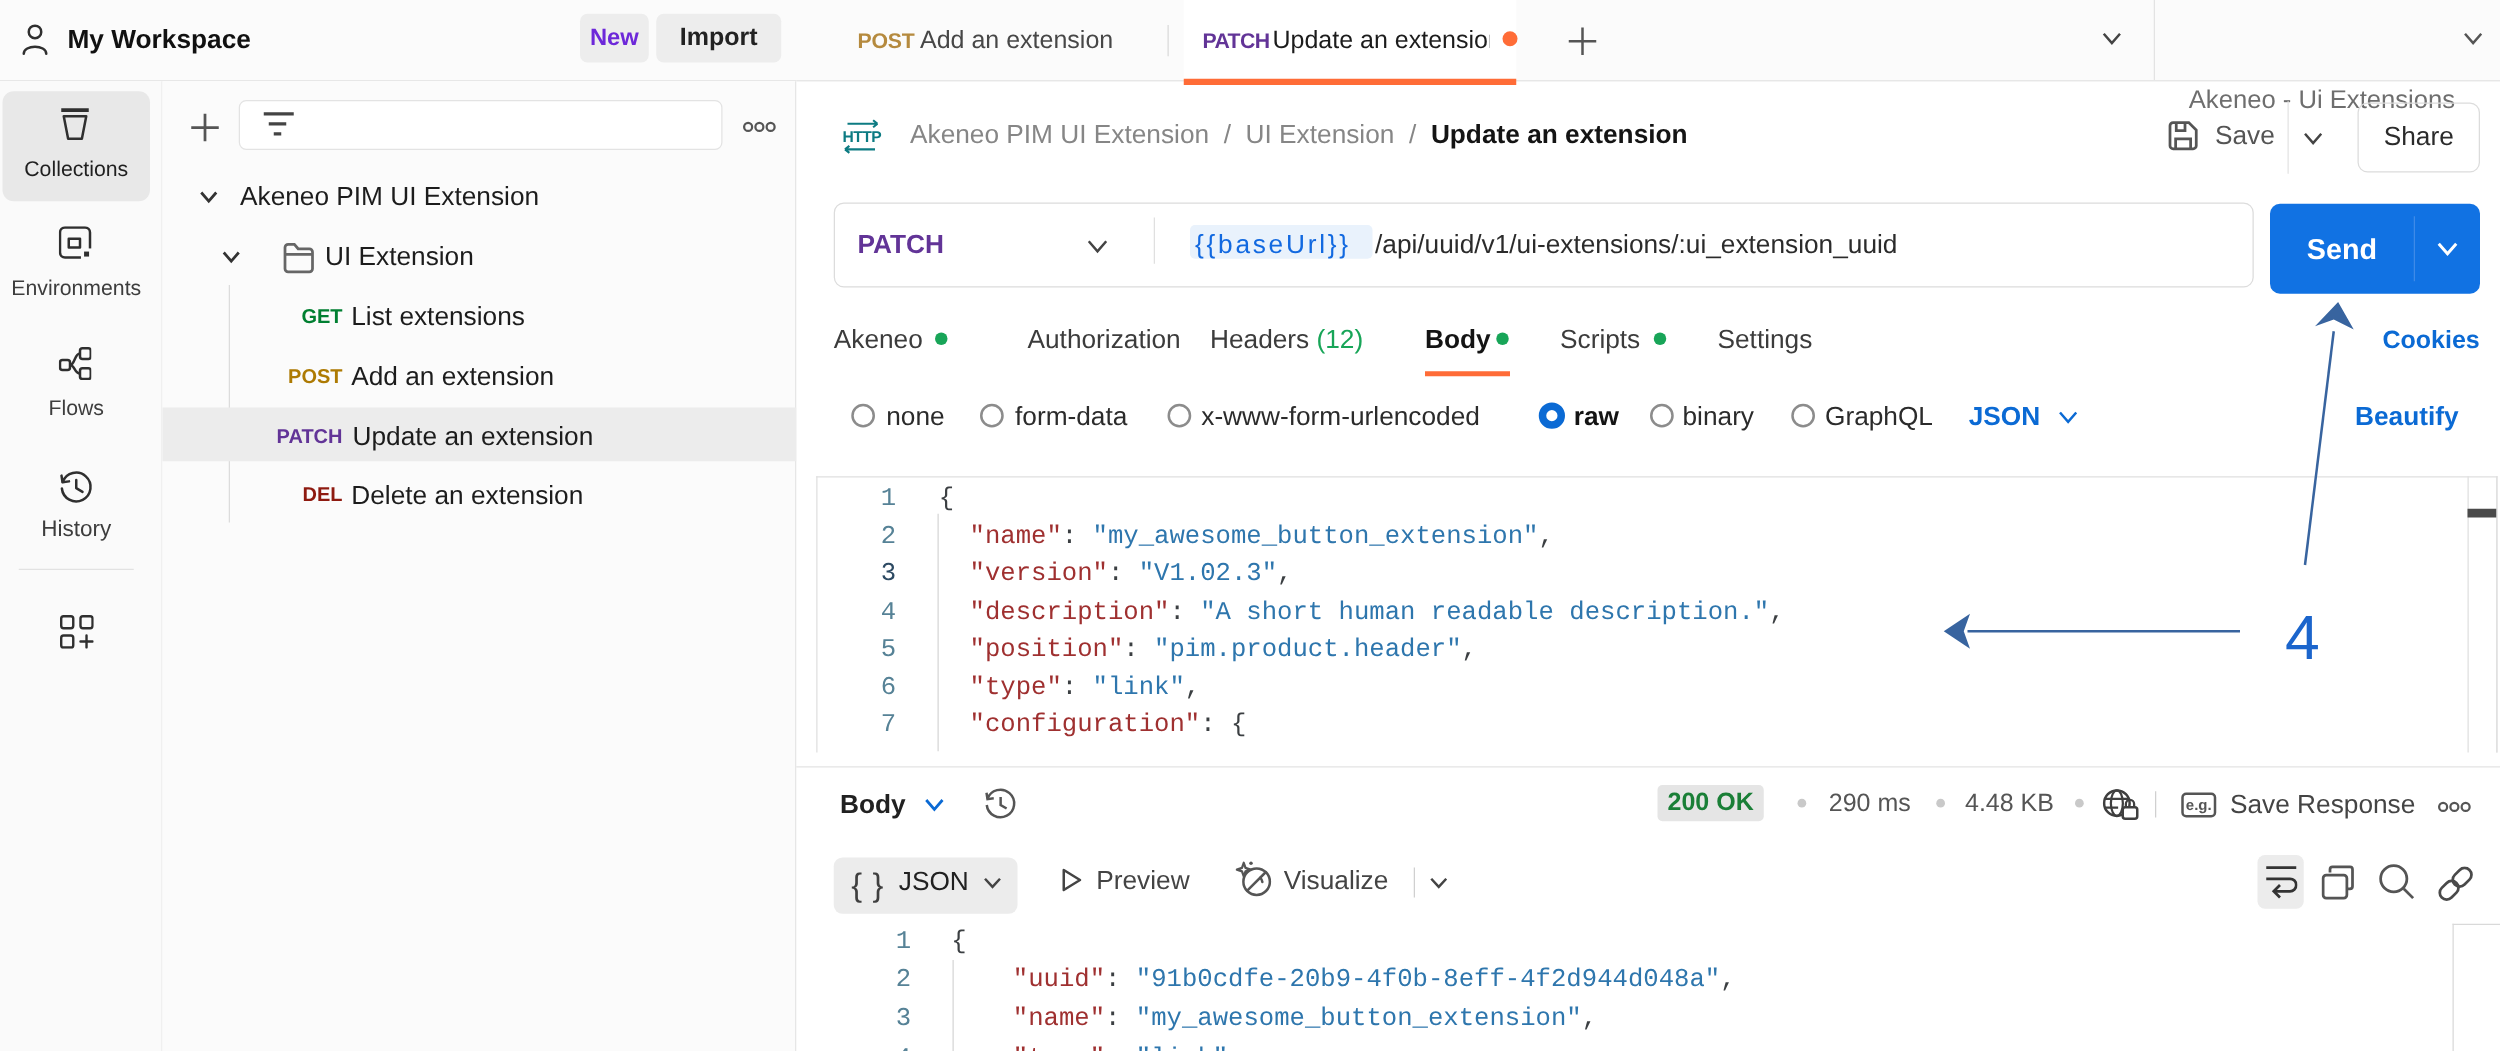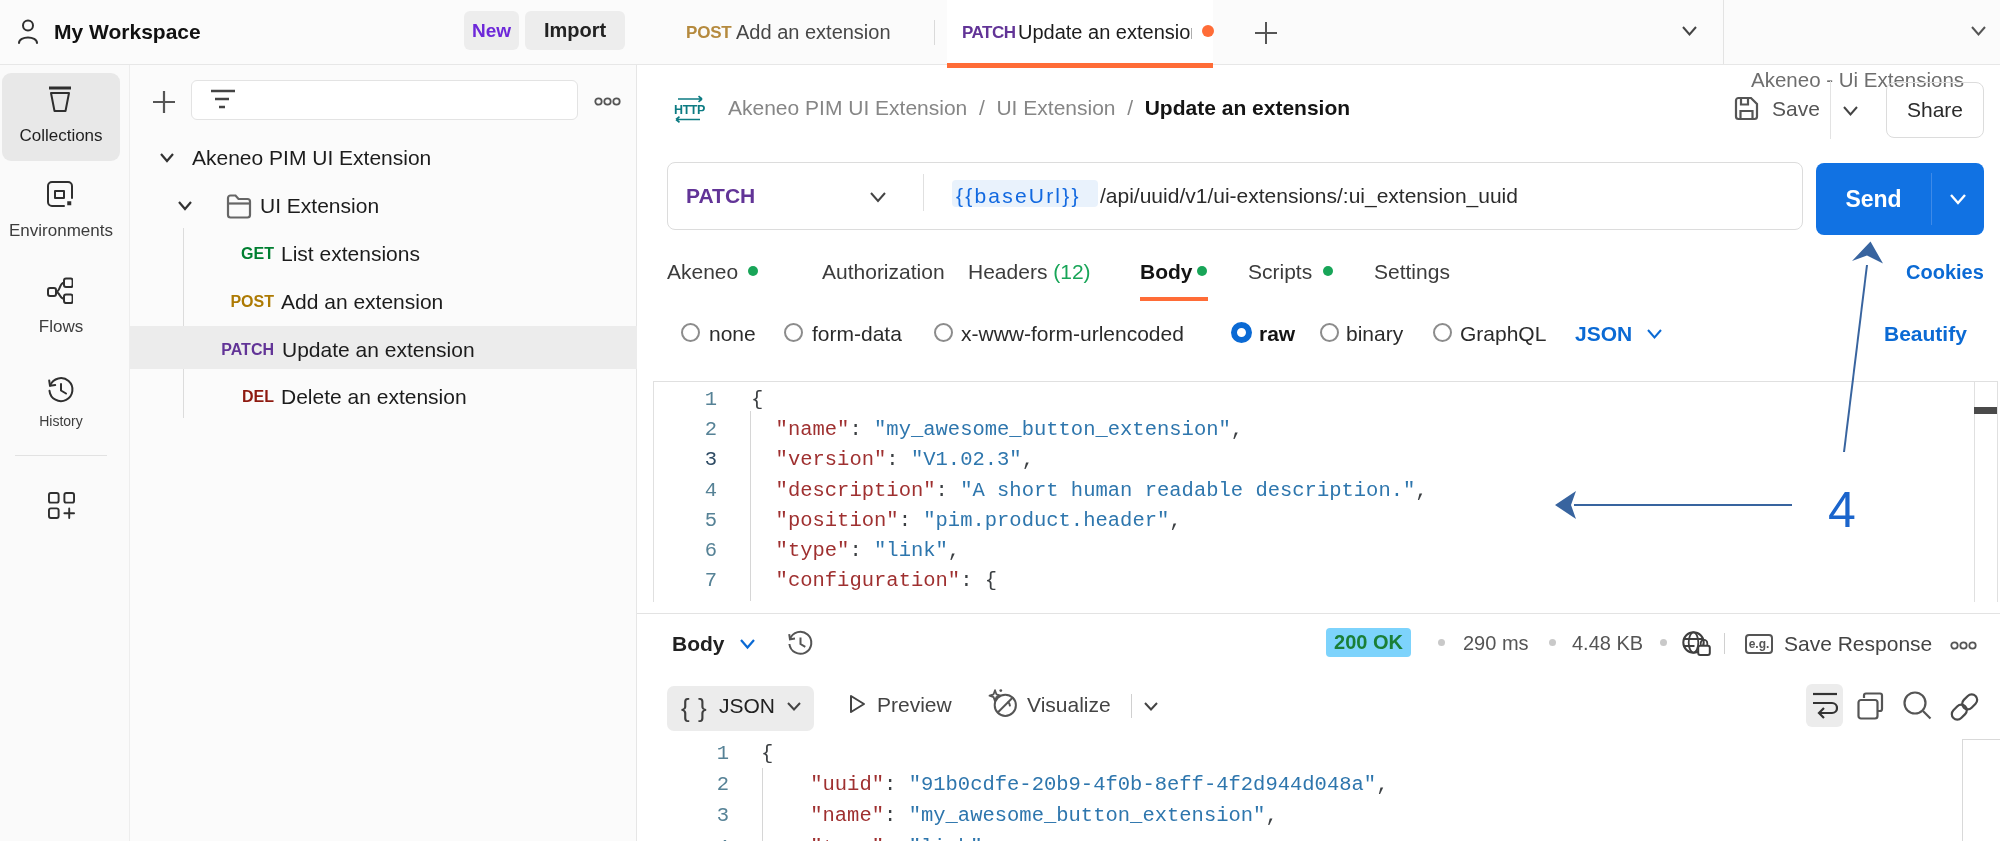--- a/index.html
+++ b/index.html
@@ -47,21 +47,21 @@
     <rect x="17" y="17.5" width="8.6" height="8.6" rx="2" stroke="#2f2f2f" stroke-width="2" fill="none"></rect>
     <path d="M9 15 C 13 15 12.5 5.8 17 5.8 M9 15 C 13 15 12.5 21.8 17 21.8" stroke="#2f2f2f" stroke-width="2" fill="none"></path>
   </svg>
   <div class="abs" style="left:0;top:317px;width:122px;text-align:center;font-size:17px;color:#3d3d3d;">Flows</div>
 
   <svg class="abs" style="left:46px;top:375px" width="30" height="30" viewBox="0 0 30 30">
     <path d="M4.2 10.5 A 11.5 11.5 0 1 1 3.5 15.8" class="ic"></path>
     <path d="M3.2 5.5 L4 10.8 L9.2 10.1" class="ic"></path>
     <path d="M15 9 L15 15.5 L20 18.5" class="ic"></path>
   </svg>
-  <div class="abs" style="left:0;top:413px;width:122px;text-align:center;font-size:14px;color:#3d3d3d;">History</div>
+  <div class="abs" style="left:0;top:413px;width:122px;text-align:center;font-size:18px;color:#3d3d3d;">History</div>
 
   <div class="abs" style="left:15px;top:455px;width:92px;height:1px;background:#e2e2e2;"></div>
 
   <svg class="abs" style="left:48px;top:492px" width="27" height="27" viewBox="0 0 28 28">
     <rect x="1" y="1" width="10" height="10" rx="2" class="ic"></rect>
     <rect x="17" y="1" width="10" height="10" rx="2" class="ic"></rect>
     <rect x="1" y="17" width="10" height="10" rx="2" class="ic"></rect>
     <path d="M22 17 L22 27 M17 22 L27 22" class="ic"></path>
   </svg>
 
@@ -219,21 +219,21 @@
 
   <div class="abs bold" style="left:672px;top:632px;font-size:21px;color:#212121;">Body</div>
   <svg class="abs" style="left:739px;top:638px" width="17" height="12" viewBox="0 0 17 12">
       <path d="M2 2 L8.5 9.5 L15 2" stroke="#0b6ad4" stroke-width="2.2" fill="none"></path>
     </svg>
   <svg class="abs" style="left:786px;top:629px" width="29" height="29" viewBox="0 0 29 29">
     <path d="M4 10 A 11 11 0 1 1 3.4 15" stroke="#555" stroke-width="2" fill="none"></path>
     <path d="M3.2 5.2 L4 10.3 L9 9.6" stroke="#555" stroke-width="2" fill="none"></path>
     <path d="M14.5 8.5 L14.5 15 L19.3 17.8" stroke="#555" stroke-width="2" fill="none"></path>
   </svg>
-  <div class="abs" style="left:1326px;top:628px;width:85px;height:29px;background:#7dd3fc;border-radius:4px;text-align:center;line-height:29px;font-size:20px;font-weight:bold;color:#1a7f37;">200 OK</div>
+  <div class="abs" style="left:1326px;top:628px;width:85px;height:29px;background:#e5e5e5;border-radius:4px;text-align:center;line-height:29px;font-size:20px;font-weight:bold;color:#1a7f37;">200 OK</div>
   <div class="abs" style="left:1438px;top:639px;width:7px;height:7px;border-radius:50%;background:#c9c9c9;"></div>
   <div class="abs" style="left:1463px;top:632px;font-size:20px;color:#555;">290 ms</div>
   <div class="abs" style="left:1549px;top:639px;width:7px;height:7px;border-radius:50%;background:#c9c9c9;"></div>
   <div class="abs" style="left:1572px;top:632px;font-size:20px;color:#555;">4.48 KB</div>
   <div class="abs" style="left:1660px;top:639px;width:7px;height:7px;border-radius:50%;background:#c9c9c9;"></div>
 
   <svg class="abs" style="left:1682px;top:631px" width="30" height="25" viewBox="0 0 30 25">
     <circle cx="11.5" cy="11.5" r="10.2" stroke="#3f3f3f" stroke-width="2" fill="none"></circle>
     <ellipse cx="11.5" cy="11.5" rx="4.8" ry="10.2" stroke="#3f3f3f" stroke-width="1.8" fill="none"></ellipse>
     <path d="M2 8 L21 8 M1.8 15 L12.5 15" stroke="#3f3f3f" stroke-width="1.8" fill="none"></path>

